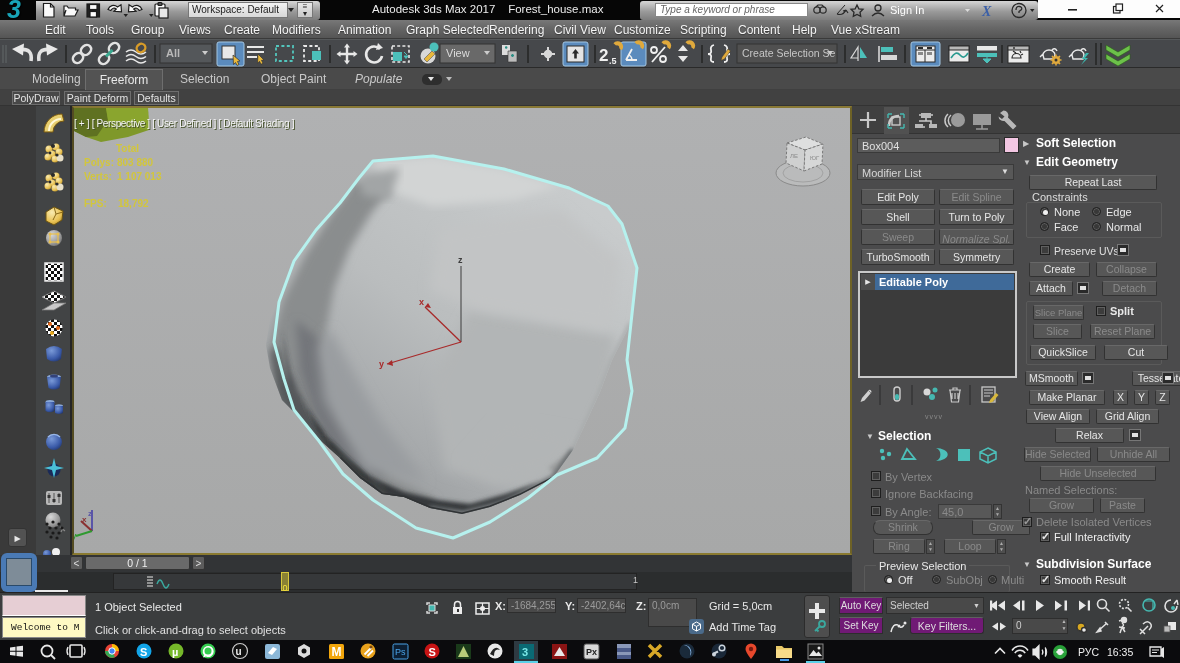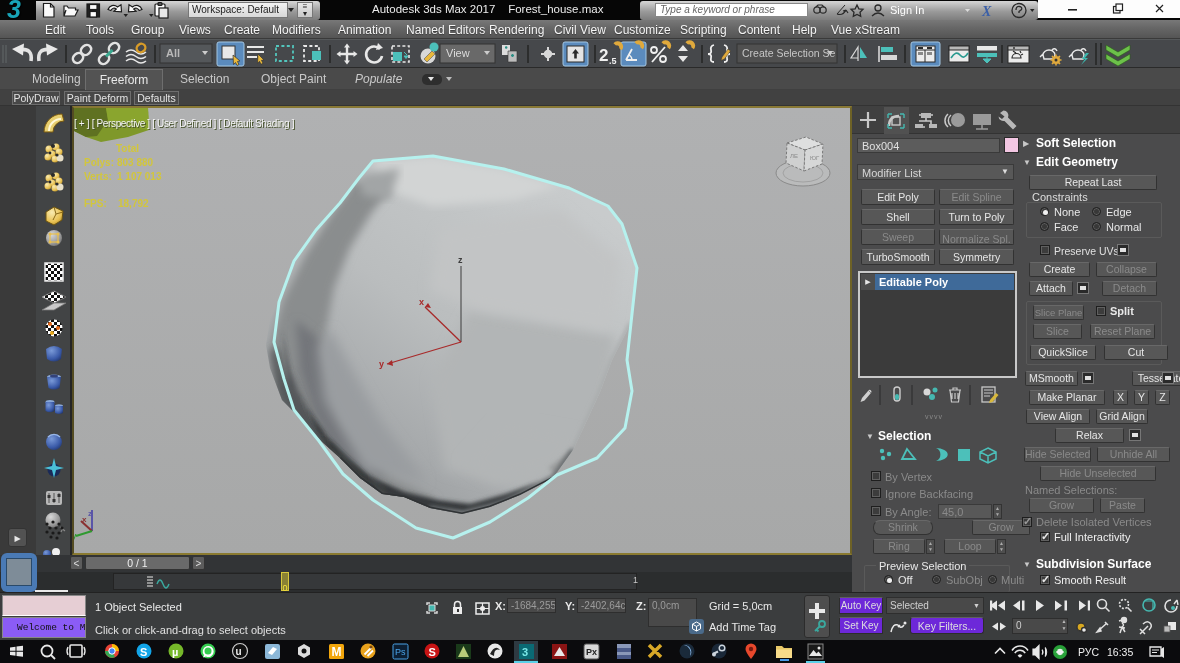--- a/index.html
+++ b/index.html
@@ -47,21 +47,21 @@
 .check.on.dimck::after { color:#999; }
 .setbox { position:absolute; width:12px; height:12px; background:#2a2a2a; border:1px solid #777; }
 .setbox::after { content:""; position:absolute; left:2px; top:3px; width:6px; height:4px; background:#e0e0e0; }
 
 #timeslider { left:0; top:555px; width:852px; height:17px; background:#323436; }
 #trackbar { left:0; top:572px; width:852px; height:20px; background:#2b2d2e; }
 #statusbar { left:0; top:592px; width:1180px; height:48px; background:#3b3d3e; border-top:1px solid #222; }
 #taskbar { left:0; top:640px; width:1180px; height:23px; background:#0b0b0d; }
 .sfield { position:absolute; background:#494949; border:1px solid #2e2e2e; color:#9b9b9b; font-size:10px; padding:1px 3px; white-space:nowrap; overflow:hidden; }
 .slabel { position:absolute; color:#e9e9e9; font-size:11px; font-weight:bold; }
-.sbtn { position:absolute; background:#6d28d9; border:1px solid #2d2d2d; border-top:1px solid #5f5f5f; color:#dedede; font-size:10.5px; text-align:center; white-space:nowrap; overflow:hidden; }
+.sbtn { position:absolute; background:#701a75; border:1px solid #2d2d2d; border-top:1px solid #5f5f5f; color:#dedede; font-size:10.5px; text-align:center; white-space:nowrap; overflow:hidden; }
 </style>
 </head>
 <body>
 <div id="app">
 
   <div class="abs" id="titlebar"></div>
   <div class="abs" id="qat"></div>
   <div class="abs" id="infocenter"></div>
   <div class="abs" id="wincorner"></div>
   <div class="abs" id="logo3">3</div>
@@ -116,21 +116,21 @@
   </div>
 
   <div class="abs" id="menubar">
     <span class="menuitem" style="left:45px;">Edit</span>
     <span class="menuitem" style="left:86px;">Tools</span>
     <span class="menuitem" style="left:131px;">Group</span>
     <span class="menuitem" style="left:179px;">Views</span>
     <span class="menuitem" style="left:224px;">Create</span>
     <span class="menuitem" style="left:272px;">Modifiers</span>
     <span class="menuitem" style="left:338px;">Animation</span>
-    <span class="menuitem" style="left:406px;">Named Editors</span>
+    <span class="menuitem" style="left:406px;">Graph Selected</span>
     <span class="menuitem" style="left:489px;">Rendering</span>
     <span class="menuitem" style="left:554px;">Civil View</span>
     <span class="menuitem" style="left:614px;">Customize</span>
     <span class="menuitem" style="left:680px;">Scripting</span>
     <span class="menuitem" style="left:738px;">Content</span>
     <span class="menuitem" style="left:792px;">Help</span>
     <span class="menuitem" style="left:831px;">Vue xStream</span>
   </div>
 
   <div class="abs" id="toolbar"></div>
@@ -544,21 +544,21 @@
     <path d="M148 7 l3.5 -2.5 a5 5 0 0 1 4.5 7 l8.5 8.5 -3.5 3.5 -8.5 -8.5 a5 5 0 0 1 -6 -4.5 l3.5 2.5 2.5 -2.5 z" fill="#b8b8b8"></path>
   </svg>
   <div class="abs cpfield" style="left:857px;top:138px;width:143px;height:15px;background:#5c5c5c;padding:1px 4px;color:#e0e0e0;">Box004</div>
   <div class="abs" style="left:1004px;top:137px;width:15px;height:16px;background:#f3c7e3;border:1px solid #2a2a2a;"></div>
   <div class="abs cpfield" style="left:857px;top:164px;width:157px;height:16px;padding:2px 4px;">Modifier List<span style="float:right;font-size:8px;color:#ddd;">▼</span></div>
   <div class="abs cpbtn" style="left:861px;top:189px;width:74px;height:16px;padding-top:1px;">Edit Poly</div>
   <div class="abs cpbtn dim" style="left:939px;top:189px;width:75px;height:16px;padding-top:1px;">Edit Spline</div>
   <div class="abs cpbtn" style="left:861px;top:209px;width:74px;height:16px;padding-top:1px;">Shell</div>
   <div class="abs cpbtn" style="left:939px;top:209px;width:75px;height:16px;padding-top:1px;">Turn to Poly</div>
   <div class="abs cpbtn dim" style="left:861px;top:229px;width:74px;height:16px;padding-top:1px;">Sweep</div>
-  <div class="abs cpbtn dim" style="left:939px;top:229px;width:75px;height:16px;padding-top:3px;">Normalize Spl.</div>
+  <div class="abs cpbtn dim" style="left:939px;top:229px;width:75px;height:16px;padding-top:3px;font-style:italic;">Normalize Spl.</div>
   <div class="abs cpbtn" style="left:861px;top:249px;width:74px;height:16px;padding-top:1px;">TurboSmooth</div>
   <div class="abs cpbtn" style="left:939px;top:249px;width:75px;height:16px;padding-top:1px;">Symmetry</div>
 
   <div class="abs" style="left:858px;top:271px;width:159px;height:107px;background:#3b3b3b;border:2px solid #c9c9c9;"></div>
   <div class="abs" style="left:861px;top:274px;width:14px;height:16px;background:#4e4e4e;color:#e8e8e8;font-size:7px;text-align:center;line-height:16px;">▶</div>
   <div class="abs" style="left:875px;top:274px;width:139px;height:16px;background:#3f6a99;color:#fff;font-size:11px;font-weight:bold;padding:2px 0 0 4px;">Editable Poly</div>
 
   <svg class="abs" style="left:852px;top:382px;" width="166" height="26" viewBox="0 0 166 26">
     <g stroke="#2a2a2a" stroke-width="1">
       <path d="M28 3 v20 M60 3 v20 M118 3 v20"></path>
@@ -646,21 +646,21 @@
   <div class="abs cpbtn" style="left:1104px;top:345px;width:64px;height:15px;">Cut</div>
   <div class="abs cpbtn" style="left:1025px;top:371px;width:53px;height:15px;">MSmooth</div>
   <div class="abs setbox" style="left:1082px;top:372px;"></div>
   <div class="abs cpbtn" style="left:1100px;top:371px;width:58px;height:15px;margin-left:32px;">Tessellate</div>
   <div class="abs setbox" style="left:1162px;top:372px;"></div>
   <div class="abs cpbtn" style="left:1029px;top:390px;width:76px;height:15px;">Make Planar</div>
   <div class="abs cpbtn" style="left:1113px;top:390px;width:15px;height:15px;">X</div>
   <div class="abs cpbtn" style="left:1134px;top:390px;width:15px;height:15px;">Y</div>
   <div class="abs cpbtn" style="left:1155px;top:390px;width:15px;height:15px;">Z</div>
   <div class="abs cpbtn" style="left:1026px;top:409px;width:64px;height:15px;">View Align</div>
-  <div class="abs cpbtn" style="left:1096px;top:409px;width:52px;height:15px;">Grid Align</div>
+  <div class="abs cpbtn" style="left:1096px;top:409px;width:63px;height:15px;">Grid Align</div>
   <div class="abs cpbtn" style="left:1055px;top:428px;width:69px;height:15px;">Relax</div>
   <div class="abs setbox" style="left:1129px;top:429px;"></div>
   <div class="abs cpbtn dim" style="left:1024px;top:447px;width:67px;height:15px;">Hide Selected</div>
   <div class="abs cpbtn dim" style="left:1097px;top:447px;width:73px;height:15px;">Unhide All</div>
   <div class="abs cpbtn dim" style="left:1040px;top:466px;width:116px;height:15px;">Hide Unselected</div>
   <span class="abs cplabel dim" style="left:1025px;top:484px;">Named Selections:</span>
   <div class="abs cpbtn dim" style="left:1029px;top:498px;width:65px;height:15px;">Grow</div>
   <div class="abs cpbtn dim" style="left:1100px;top:498px;width:45px;height:15px;">Paste</div>
   <div class="abs check on dimck" style="left:1022px;top:517px;"></div>
   <span class="abs cplabel dim" style="left:1036px;top:516px;">Delete Isolated Vertices</span>
@@ -683,21 +683,21 @@
     <svg class="abs" style="left:145px;top:2px;" width="30" height="16" viewBox="0 0 30 16">
       <g stroke="#b0b0b0" stroke-width="1.5">
           <path d="M2 3 h6 M2 6 h6 M2 9 h6 M2 12 h6"></path>
         </g>
       <path d="M12 10 q3 -8 6 0 t6 0" stroke="#3aa89e" stroke-width="1.4" fill="none"></path>
     </svg>
   </div>
   <div class="abs" style="left:35px;top:590px;width:33px;height:2px;background:#e8e8e8;z-index:22;"></div>
   <div class="abs" id="statusbar">
     <div class="abs" style="left:2px;top:2px;width:84px;height:21px;background:#e6ced4;border:1px solid #888;border-bottom:1px solid #fff;"></div>
-    <div class="abs" style="left:2px;top:24px;width:84px;height:21px;background:#8b5cf6;border:1px solid #888;color:#111;font-family:'Liberation Mono',monospace;font-size:9.5px;line-height:20px;padding-left:14px;white-space:nowrap;overflow:hidden;">Welcome to M</div>
+    <div class="abs" style="left:2px;top:24px;width:84px;height:21px;background:#fef9c3;border:1px solid #888;color:#111;font-family:'Liberation Mono',monospace;font-size:9.5px;line-height:20px;padding-left:8px;white-space:nowrap;overflow:hidden;">Welcome to M</div>
     <span class="abs" style="left:95px;top:8px;color:#eaeaea;font-size:11px;">1 Object Selected</span>
     <span class="abs" style="left:95px;top:31px;color:#e0e0e0;font-size:11px;">Click or click-and-drag to select objects</span>
     <svg class="abs" style="left:424px;top:7px;" width="70" height="16" viewBox="0 0 70 16">
       <g stroke="#d8d8d8" stroke-width="1.5" fill="none">
         <path d="M3 5 v-2 h3 M10 3 h3 v2 M13 11 v2 h-3 M6 13 h-3 v-2"></path>
       </g>
       <rect x="5" y="5" width="6" height="6" fill="#45b8b0" stroke="#d8d8d8" stroke-width="1"></rect>
       <rect x="29" y="7" width="9" height="7" fill="#ececec"></rect>
       <path d="M30.5 7 v-2.5 a3 3 0 0 1 6 0 v2.5" stroke="#ececec" stroke-width="1.5" fill="none"></path>
       <rect x="33" y="9" width="2" height="3" fill="#333"></rect>

